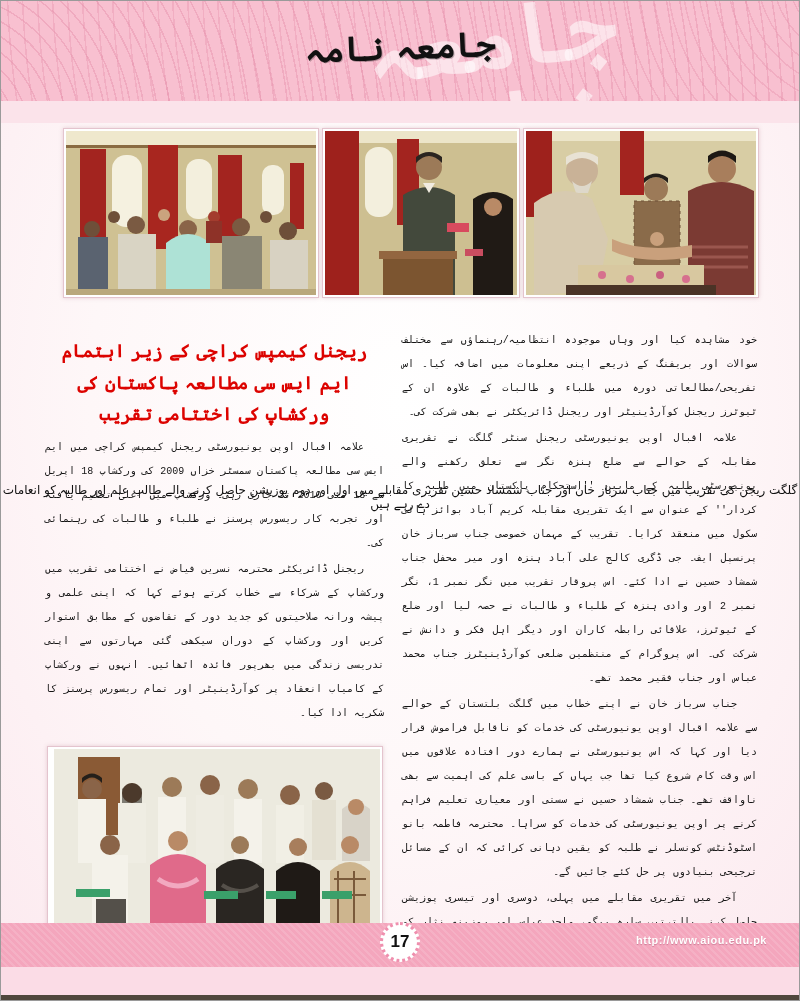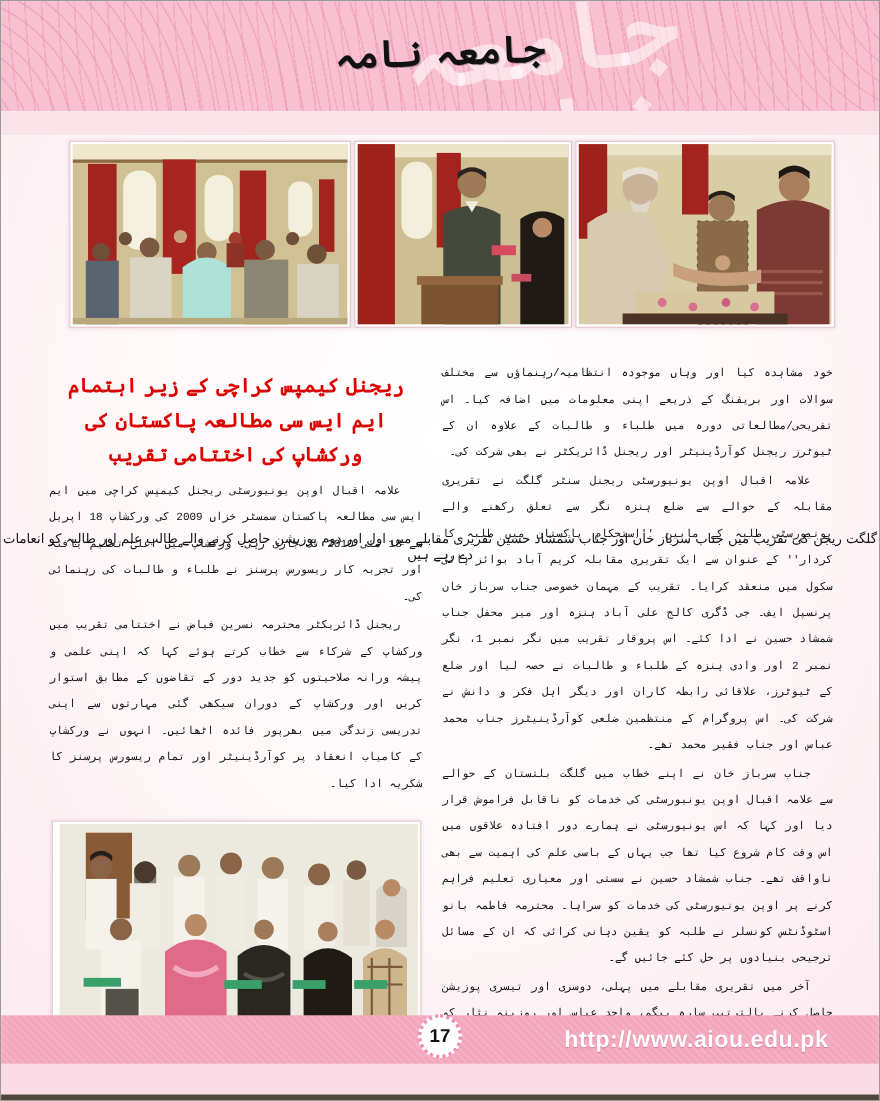--- a/index.html
+++ b/index.html
@@ -78,22 +78,22 @@
     background-image:repeating-linear-gradient(45deg, rgba(255,255,255,.12) 0 2px, transparent 2px 5px);
   }
   .page-circle{
     position:absolute;left:379px;top:-1px;width:34px;height:34px;border-radius:50%;
     background:#fff;border:3px dotted #ef8fae;
     display:flex;align-items:center;justify-content:center;
     font-size:17px;font-weight:bold;color:#111;
     font-family:"Liberation Sans",sans-serif;
   }
   .site-url{
-    position:absolute;right:46px;top:11px;color:#fff;font-weight:bold;
-    font-size:21px;letter-spacing:.5px;font-family:"Liberation Sans",sans-serif;
+    position:absolute;right:32px;top:11px;color:#fff;font-weight:bold;
+    font-size:11px;letter-spacing:.5px;font-family:"Liberation Sans",sans-serif;
     text-shadow:0 1px 1px rgba(170,80,110,.5);
   }
   .footer-stripe{
     position:absolute;top:966px;left:0;width:100%;height:28px;background:#fbdce6;
   }
   .bottom-band{
     position:absolute;top:994px;left:0;width:100%;height:7px;background:#50473d;
   }
 </style>
 </head>

